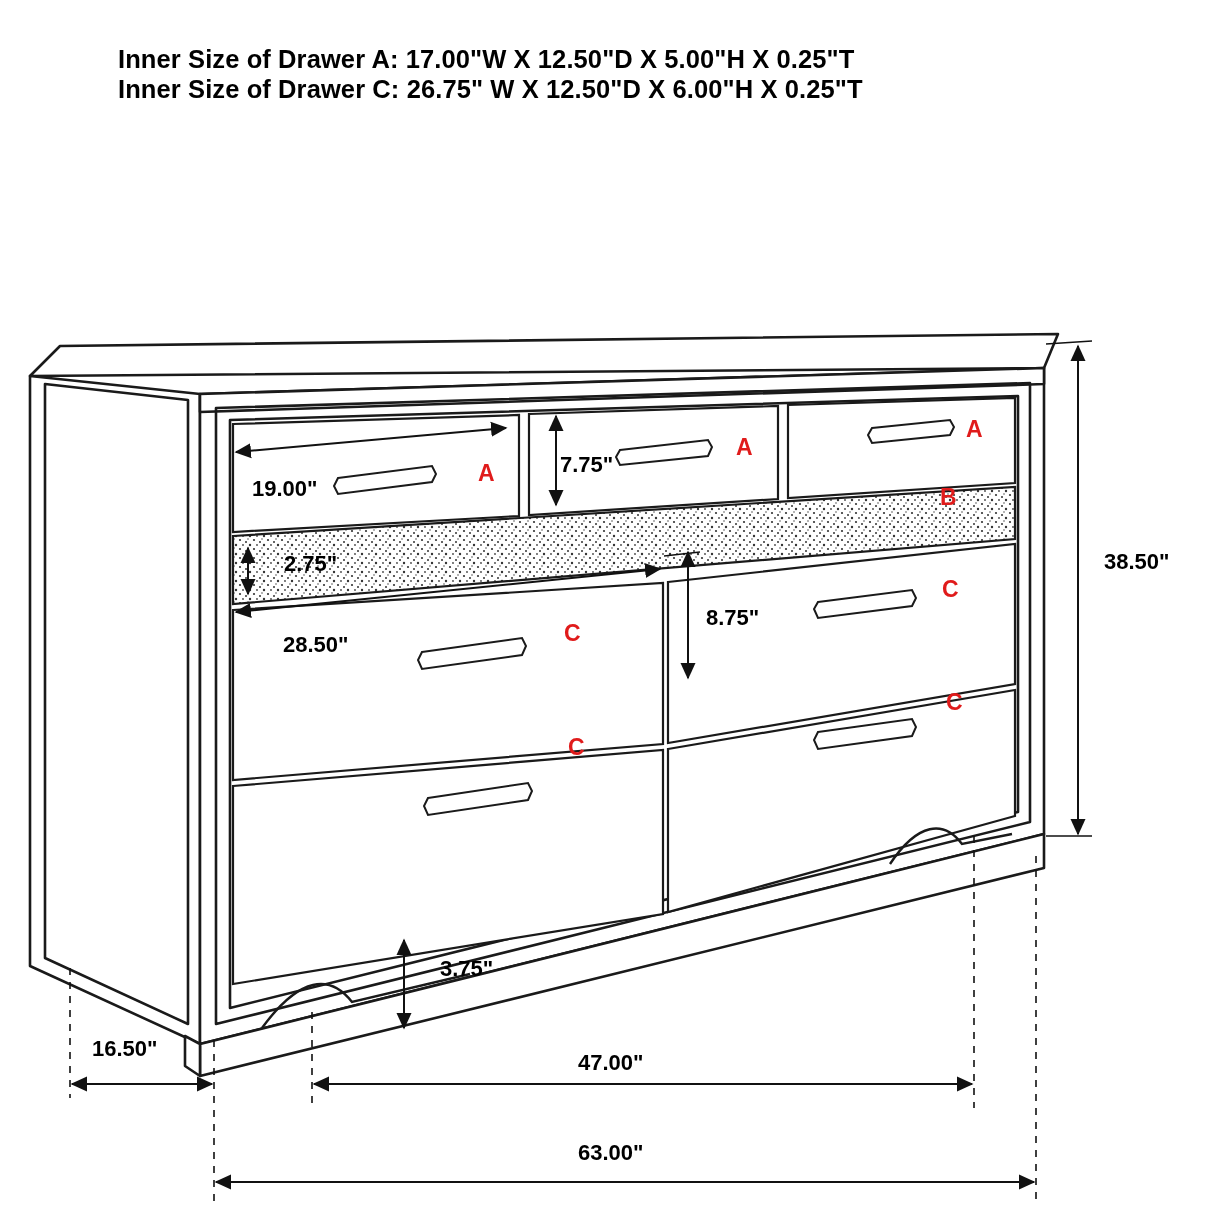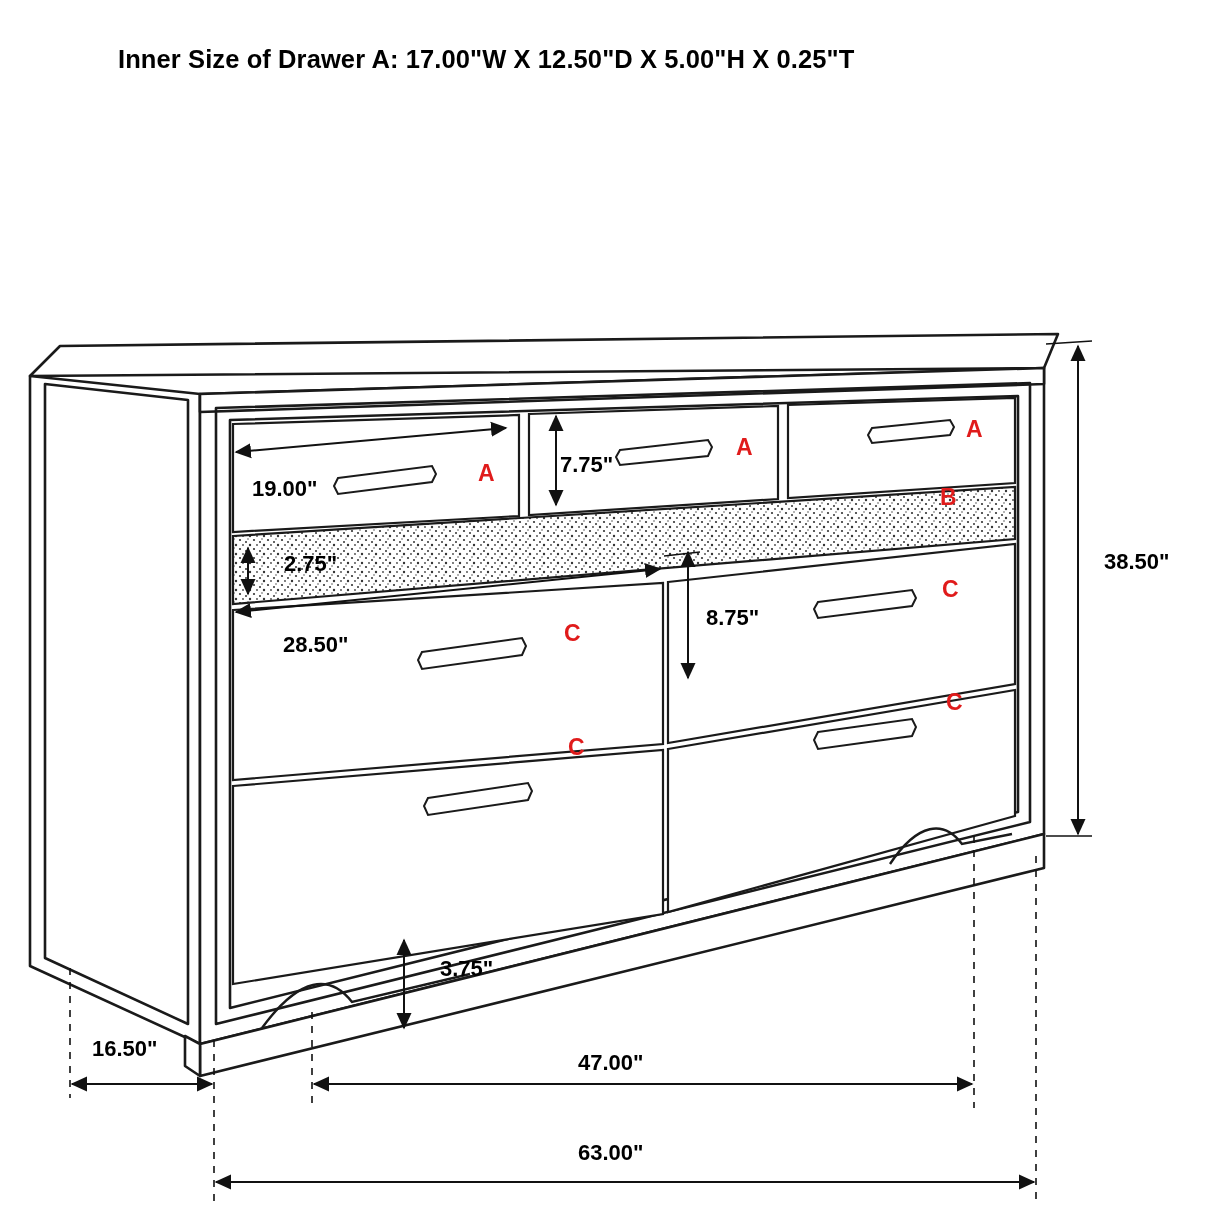--- a/index.html
+++ b/index.html
@@ -58,20 +58,21 @@
     white-space: nowrap;
   }
 </style>
 </head>
 <body>
 
 <div id="diagram-root">
 
   <div class="spec-block">
     <div class="spec-line">Inner Size of Drawer A: 17.00"W X 12.50"D X 5.00"H X 0.25"T</div>
+    <div class="spec-line">Inner Size of Drawer C: 26.75" W X 12.50"D X 6.00"H X 0.25"T</div>
   </div>
 
   <svg id="drawing" viewBox="0 0 1214 1214">
     <defs>
       <marker id="arrowEnd" viewBox="0 0 12 12" refX="10" refY="6" markerWidth="9" markerHeight="9" orient="auto-start-reverse">
         <path d="M 0 1 L 11 6 L 0 11 z" fill="#111"></path>
       </marker>
       <pattern id="speckle" width="14" height="9" patternUnits="userSpaceOnUse">
         <rect width="14" height="9" fill="#ffffff"></rect>
         <circle cx="2" cy="2" r="1.1" fill="#333"></circle>

